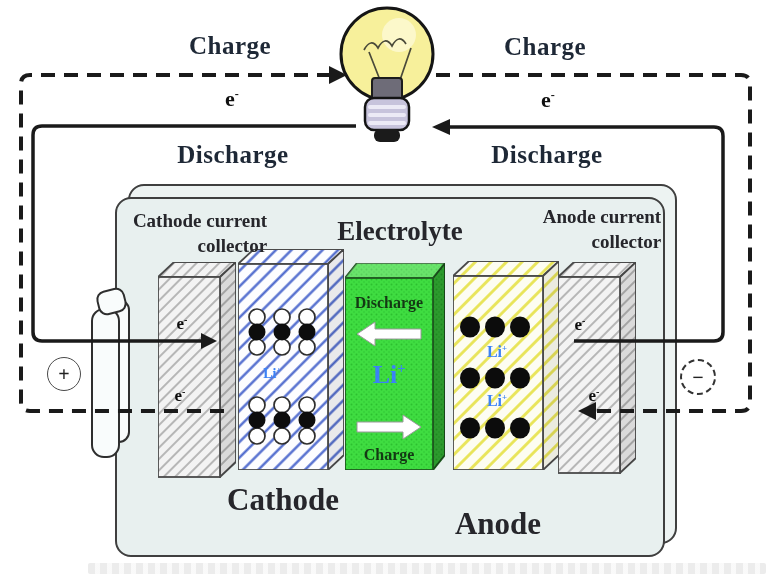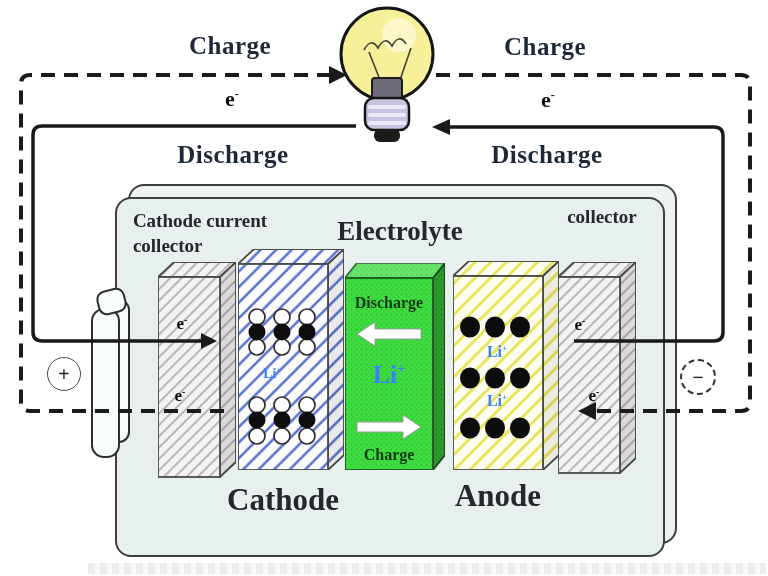--- a/index.html
+++ b/index.html
@@ -1,20 +1,20 @@
 <!DOCTYPE html>
 <html><head>
 <meta charset="utf-8">
 <style>
   html,body{margin:0;padding:0;background:#fff;}
   .canvas{position:relative;width:768px;height:576px;background:#ffffff;overflow:hidden;
           font-family:"Liberation Serif","DejaVu Serif",serif;}
   .abs{position:absolute;}
   .ctr{position:absolute;transform:translate(-50%,-50%);white-space:nowrap;text-align:right;}
-  .ctx{position:absolute;transform:translateX(-50%);white-space:nowrap;text-align:left;}
+  .ctx{position:absolute;transform:translateX(-50%);white-space:nowrap;text-align:right;}
   .lbl-big{font-size:25px;font-weight:600;color:#1e2836;letter-spacing:.5px;}
   .lbl-e{font-size:22px;font-weight:bold;color:#101010;}
   .lbl-e sup{font-size:.55em;}
   .lbl-cell{font-size:19px;font-weight:600;color:#26262b;line-height:25px;z-index:12;}
   .lbl-electrode{font-size:31px;font-weight:600;color:#26262b;z-index:12;}
   .lbl-e-small{font-size:17px;font-weight:bold;color:#0d0d0d;z-index:47;}
   .lbl-e-small sup{font-size:.6em;}
   .li{font-weight:bold;color:#3b82f6;z-index:13;}
   .li sup{font-size:.55em;}
   .case-back{left:128px;top:184px;width:545px;height:356px;border:2.5px solid #3f3f3f;
@@ -155,25 +155,26 @@
       <rect x="0" y="15" width="62" height="196" fill="url(#hatchGray)" stroke="#4a4a4a" stroke-width="1.8"></rect>
     </svg>
   </div>
 
   <div class="abs ctx lbl-cell" style="left:200px;top:208px;">
     <div>Cathode current</div>
     <div>collector</div>
   </div>
   <div class="ctr lbl-cell" style="left:400px;top:231px;font-size:27px;">Electrolyte</div>
   <div class="abs ctx lbl-cell" style="left:602px;top:204px;">
+    <div>Anode current</div>
     <div>collector</div>
   </div>
 
   <div class="ctr lbl-electrode" style="left:283px;top:500px;">Cathode</div>
-  <div class="ctr lbl-electrode" style="left:498px;top:496px;">Anode</div>
+  <div class="ctr lbl-electrode" style="left:498px;top:524px;">Anode</div>
 
   <div class="ctr" style="left:389px;top:303px;font-size:16px;font-weight:700;color:#143814;z-index:13;">Discharge</div>
   <div class="ctr li" style="left:389px;top:375px;font-size:26px;">
     <span>Li</span><sup>+</sup>
   </div>
   <div class="ctr" style="left:389px;top:455px;font-size:16px;font-weight:700;color:#143814;z-index:13;">Charge</div>
 
   <div class="ctr li" style="left:272px;top:374px;font-size:14px;">
     <span>Li</span><sup>+</sup>
   </div>

